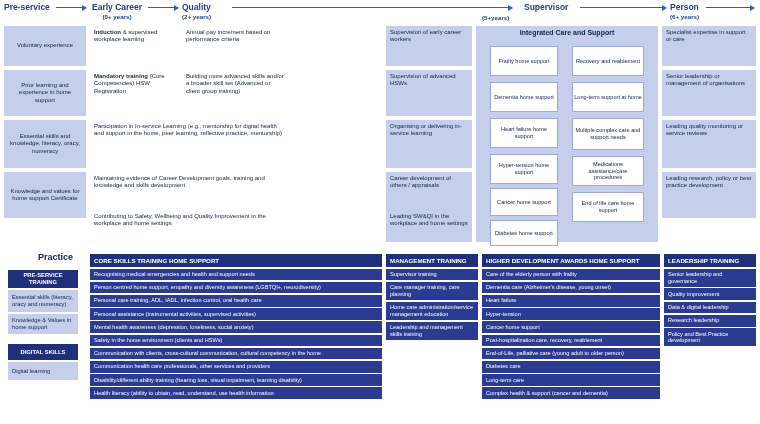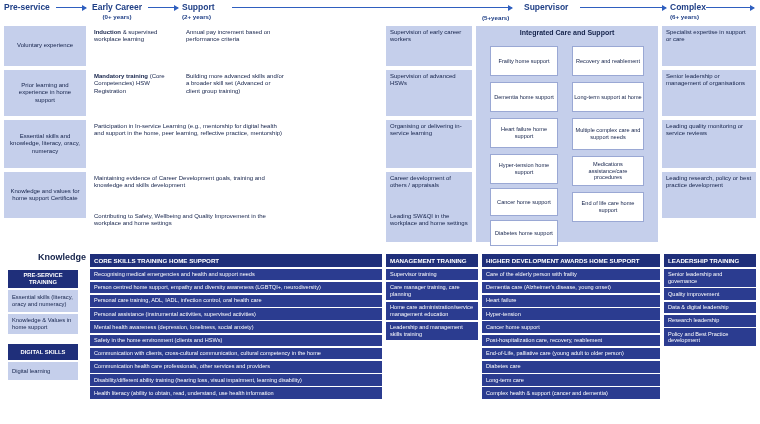--- a/index.html
+++ b/index.html
@@ -59,33 +59,33 @@
     </div>
     <div class="arrowline" style="left:56px;width:30px;"></div>
 
     <div class="stage-col" style="left:92px;text-align:center;">
       <div class="stage-name">Early Career</div>
       <div class="stage-years">(0+ years)</div>
     </div>
     <div class="arrowline" style="left:148px;width:30px;"></div>
 
     <div class="stage-col" style="left:182px;">
-      <div class="stage-name">Support</div>
+      <div class="stage-name">Quality</div>
       <div class="stage-years">(2+ years)</div>
     </div>
     <div class="arrowline" style="left:232px;width:280px;"></div>
 
     <div class="stage-col" style="left:524px;">
       <div class="stage-name">Supervisor</div>
       <div class="stage-years" style="position:absolute;left:-42px;top:11px;">(5+years)</div>
     </div>
     <div class="arrowline" style="left:580px;width:86px;"></div>
 
     <div class="stage-col" style="left:670px;">
-      <div class="stage-name">Complex</div>
+      <div class="stage-name">Person</div>
       <div class="stage-years">(6+ years)</div>
     </div>
     <div class="arrowline" style="left:706px;width:48px;"></div>
   </div>
 
   <div class="cell blue-lt center" style="left:4px;top:26px;width:82px;height:40px;display:flex;align-items:center;justify-content:center;">
     <span>Voluntary experience</span>
   </div>
   <div class="cell blue-lt center" style="left:4px;top:70px;width:82px;height:46px;display:flex;align-items:center;justify-content:center;">
     <span>Prior learning and experience in home support</span>
@@ -179,21 +179,21 @@
   <div class="cell blue-lt" style="left:662px;top:70px;width:94px;height:46px;">
     <span>Senior leadership or management of organisations</span>
   </div>
   <div class="cell blue-lt" style="left:662px;top:120px;width:94px;height:48px;">
     <span>Leading quality monitoring or service reviews</span>
   </div>
   <div class="cell blue-lt" style="left:662px;top:172px;width:94px;height:46px;">
     <span>Leading research, policy or best practice development</span>
   </div>
 
-  <div class="training-label" style="left:38px;top:252px;">Knowledge</div>
+  <div class="training-label" style="left:38px;top:252px;">Practice</div>
 
   <div class="lbox hdr" style="left:8px;top:270px;width:70px;height:18px;display:flex;align-items:center;justify-content:center;">
     <span>PRE-SERVICE TRAINING</span>
   </div>
   <div class="lbox" style="left:8px;top:290px;width:70px;height:22px;display:flex;align-items:center;">
     <span>Essential skills (literacy, oracy and numeracy)</span>
   </div>
   <div class="lbox" style="left:8px;top:314px;width:70px;height:20px;display:flex;align-items:center;">
     <span>Knowledge &amp; Values in home support</span>
   </div>

